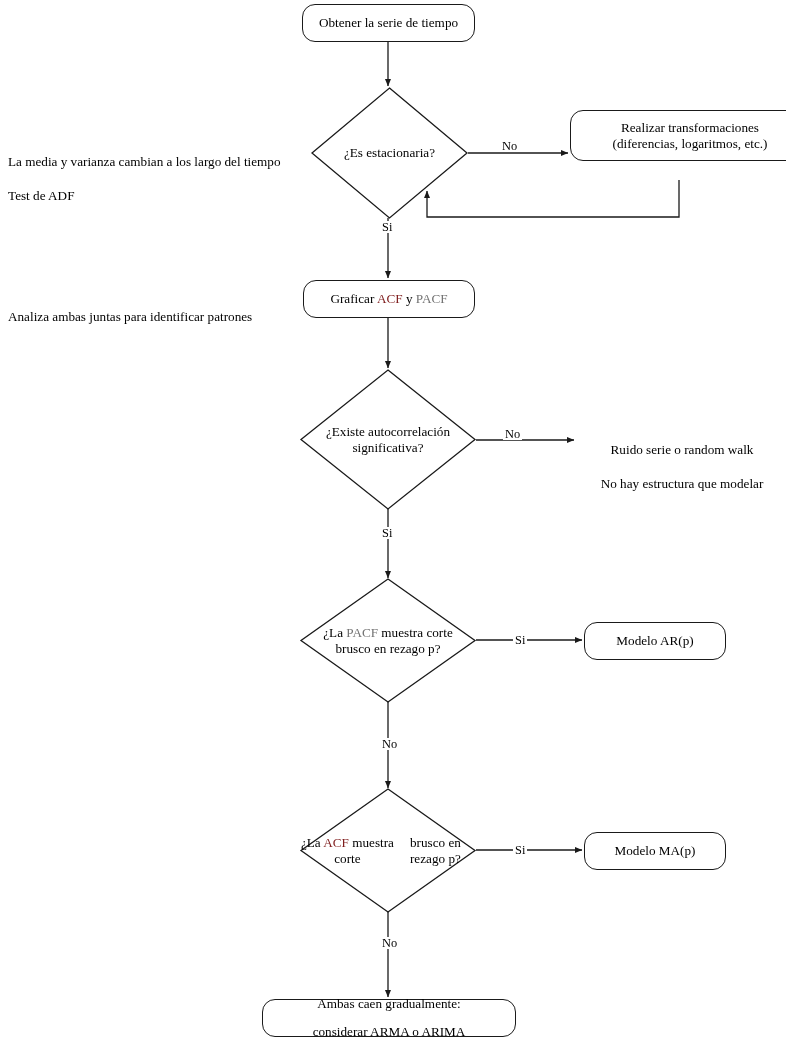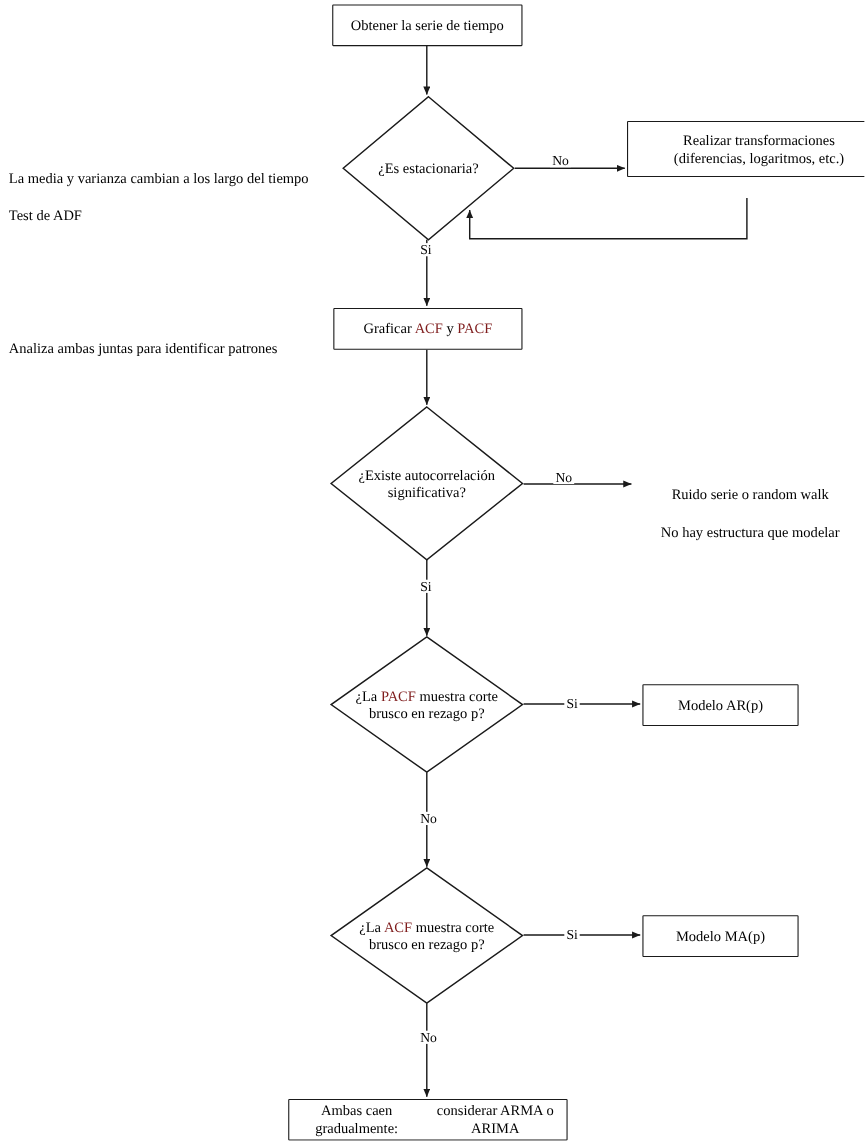--- a/index.html
+++ b/index.html
@@ -31,21 +31,21 @@
     position: absolute;
     box-sizing: border-box;
     display: flex;
     align-items: center;
     justify-content: center;
     text-align: center;
     line-height: 1.18;
   }
   .rbox {
     border: 1.3px solid #1a1a1a;
-    border-radius: 1px;
+    border-radius: 13px;
     background: #ffffff;
     font-size: 13.2px;
     padding: 18px 6px;
   }
   .diamond-wrap {
     position: absolute;
   }
   .diamond-wrap svg {
     position: absolute;
     left: 0;
@@ -74,21 +74,21 @@
   .ann.right-al { text-align: left; }
   .ann.center-al { text-align: center; }
   .edge-label {
     position: absolute;
     font-size: 12.4px;
     background: #ffffff;
     padding: 0 2px;
     line-height: 1;
   }
   .acf { color: #7f1d1d; }
-  .pacf { color: #7f1d1d; margin-top: 12px; }
+  .pacf { color: #737373; margin-top: 12px; }
 </style>
 </head>
 <body>
 
 <div id="canvas">
 
   <svg id="wires" viewBox="0 0 786 1037">
     <defs>
       <marker id="arrow" markerWidth="9" markerHeight="9" refX="7.4" refY="3.2" orient="auto" markerUnits="userSpaceOnUse">
         <path d="M0,0 L7.6,3.2 L0,6.4 z" fill="#1a1a1a"></path>
@@ -161,31 +161,31 @@
   </div>
 
   <div class="node rbox" style="left:584px; top:622px; width:142px; height:23px;">
     <span>Modelo AR(p)</span>
   </div>
 
   <div class="diamond-wrap" style="left:300px; top:788px; width:176px; height:125px;">
     <svg width="176" height="125" viewBox="0 0 176 125">
       <polygon points="88,1 175,62.5 88,124 1,62.5" fill="#ffffff" stroke="#1a1a1a" stroke-width="1.3"></polygon>
     </svg>
-    <div class="diamond-label" style="flex-direction:column;text-align:center;">
+    <div class="diamond-label" style="flex-direction:row;text-align:center;">
       <span><span>¿La </span><span class="acf">ACF</span><span> muestra corte</span></span>
       <span>brusco en rezago p?</span>
     </div>
   </div>
 
   <div class="node rbox" style="left:584px; top:832px; width:142px; height:30px;">
     <span>Modelo MA(p)</span>
   </div>
 
-  <div class="node rbox" style="left:262px; top:999px; width:254px; height:37px; flex-direction:row;gap:12px;">
+  <div class="node rbox" style="left:262px; top:999px; width:254px; height:37px; flex-direction:column;gap:12px;">
     <span>Ambas caen gradualmente:</span>
     <span>considerar ARMA o ARIMA</span>
   </div>
 
   <div class="ann right-al" style="left:8px; top:136px; width:295px;">
     <div>La media y varianza cambian a los largo del tiempo</div>
     <div>Test de ADF</div>
   </div>
 
   <div class="ann right-al" style="left:8px; top:291px; width:287px;">

